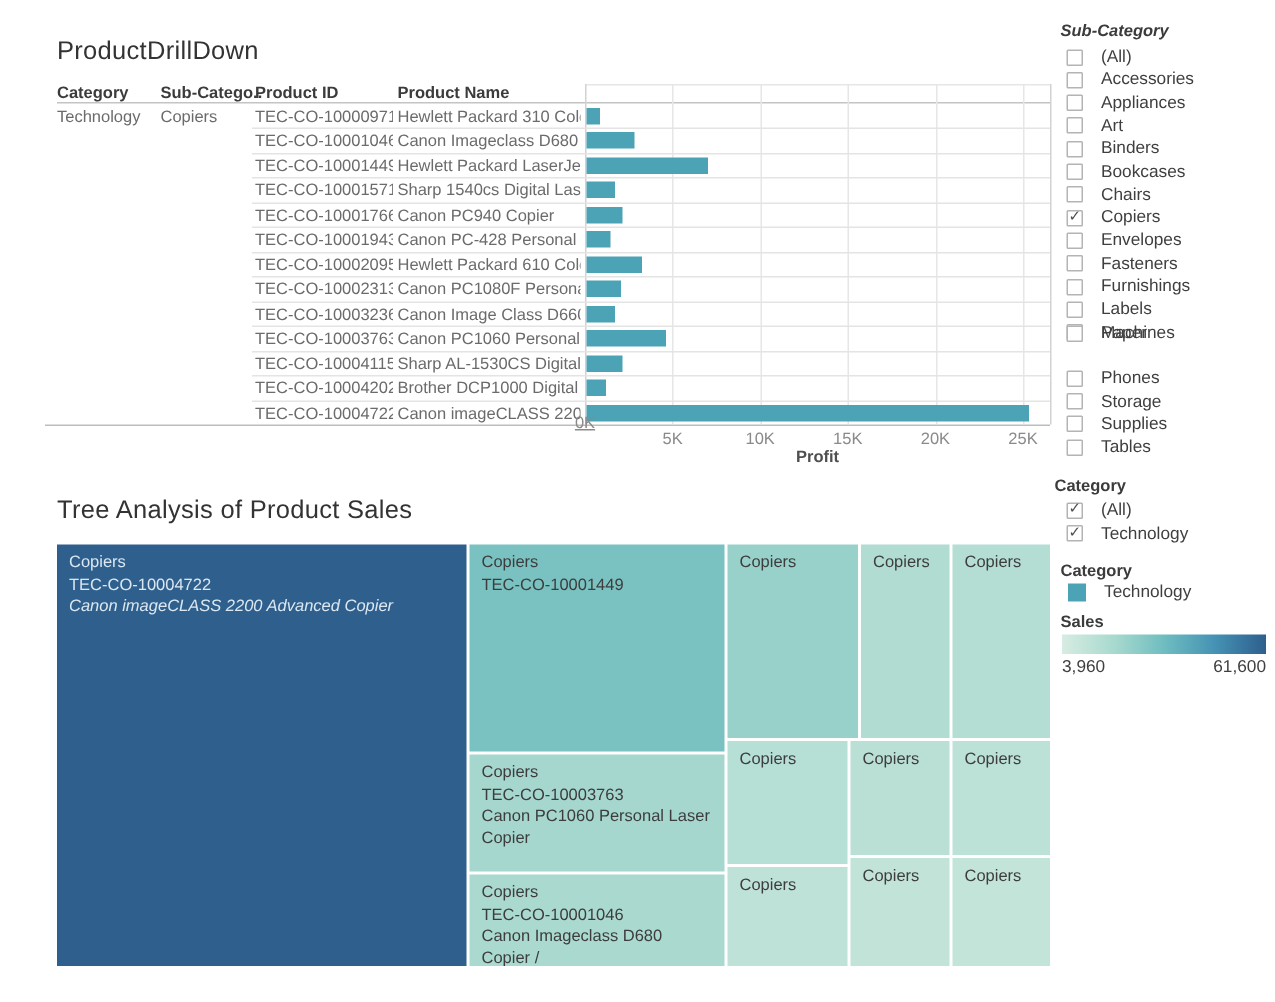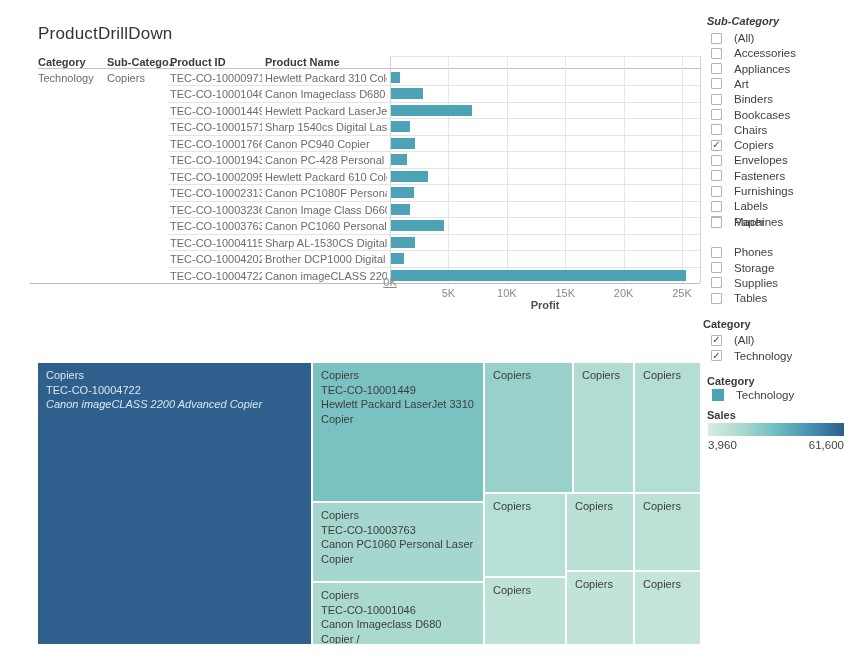--- a/index.html
+++ b/index.html
@@ -138,30 +138,30 @@
   <div id="dd-ticks">
       <div class="tick" style="left: 390px; top: 276px; text-decoration: underline;">0K</div>
       <div class="tick" style="left: 448.4px; top: 287px;">5K</div>
       <div class="tick" style="left: 506.8px; top: 287px;">10K</div>
       <div class="tick" style="left: 565.2px; top: 287px;">15K</div>
       <div class="tick" style="left: 623.6px; top: 287px;">20K</div>
       <div class="tick" style="left: 682px; top: 287px;">25K</div>
     </div>
   <div class="axis-title" style="left:545px;top:299px;">Profit</div>
 
+  <div class="abs vtitle" style="left:38px;top:330px;">Tree Analysis of Product Sales</div>
   <div class="abs" id="treemap" style="left:38px;top:363px;width:662px;height:281px;">
       <div class="tm-cell" style="left: 0px; top: 0px; width: 273px; height: 281px; background: rgb(46, 95, 141); color: rgb(219, 231, 241);">
         <div class="tm-line">Copiers</div>
         <div class="tm-line">TEC-CO-10004722</div>
         <div class="tm-line" style="white-space: normal; font-style: italic;">Canon imageCLASS 2200 Advanced Copier</div>
       </div>
       <div class="tm-cell" style="left: 275px; top: 0px; width: 170px; height: 138px; background: rgb(122, 194, 193); color: rgb(61, 61, 61);">
         <div class="tm-line">Copiers</div>
         <div class="tm-line">TEC-CO-10001449</div>
-        <div class="tm-line" style="white-space: normal;">Hewlett Packard LaserJet 3310 Copier</div>
       </div>
       <div class="tm-cell" style="left: 275px; top: 140px; width: 170px; height: 78px; background: rgb(165, 215, 207); color: rgb(61, 61, 61);">
         <div class="tm-line">Copiers</div>
         <div class="tm-line">TEC-CO-10003763</div>
         <div class="tm-line" style="white-space: normal;">Canon PC1060 Personal Laser Copier</div>
       </div>
       <div class="tm-cell" style="left: 275px; top: 220px; width: 170px; height: 61px; background: rgb(170, 218, 207); color: rgb(61, 61, 61);">
         <div class="tm-line">Copiers</div>
         <div class="tm-line">TEC-CO-10001046</div>
         <div class="tm-line" style="white-space: normal;">Canon Imageclass D680 Copier /</div>

